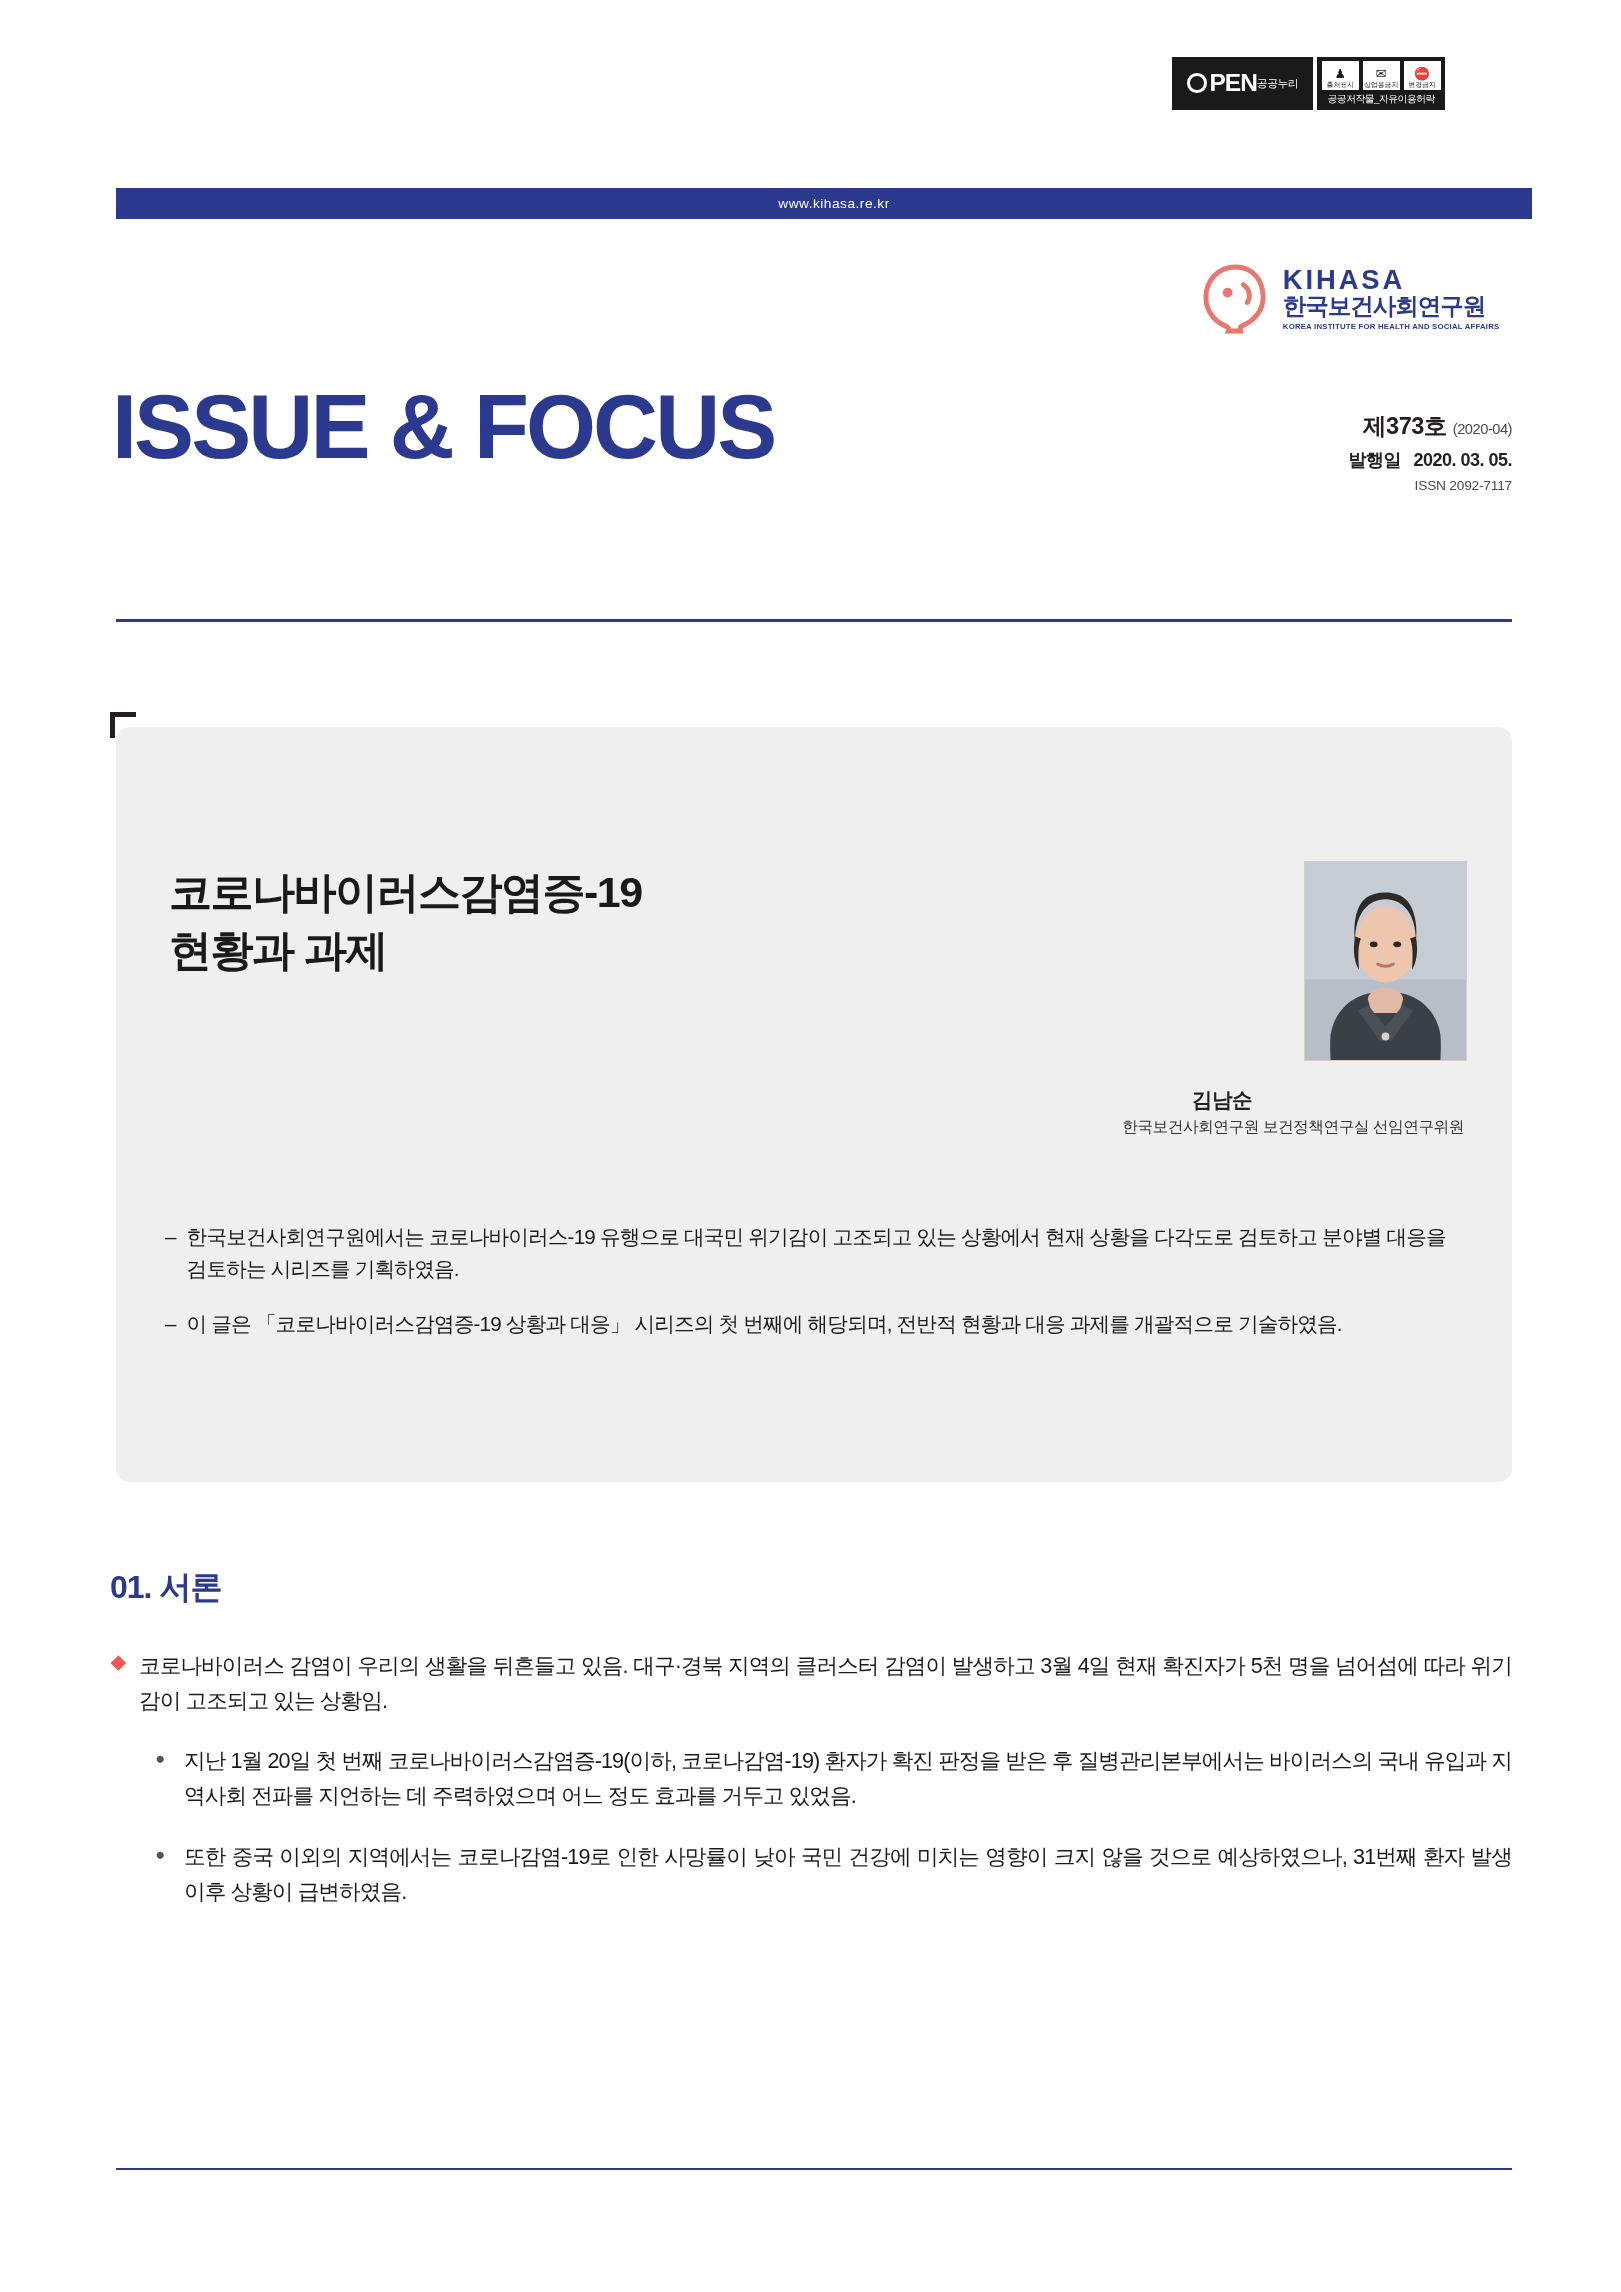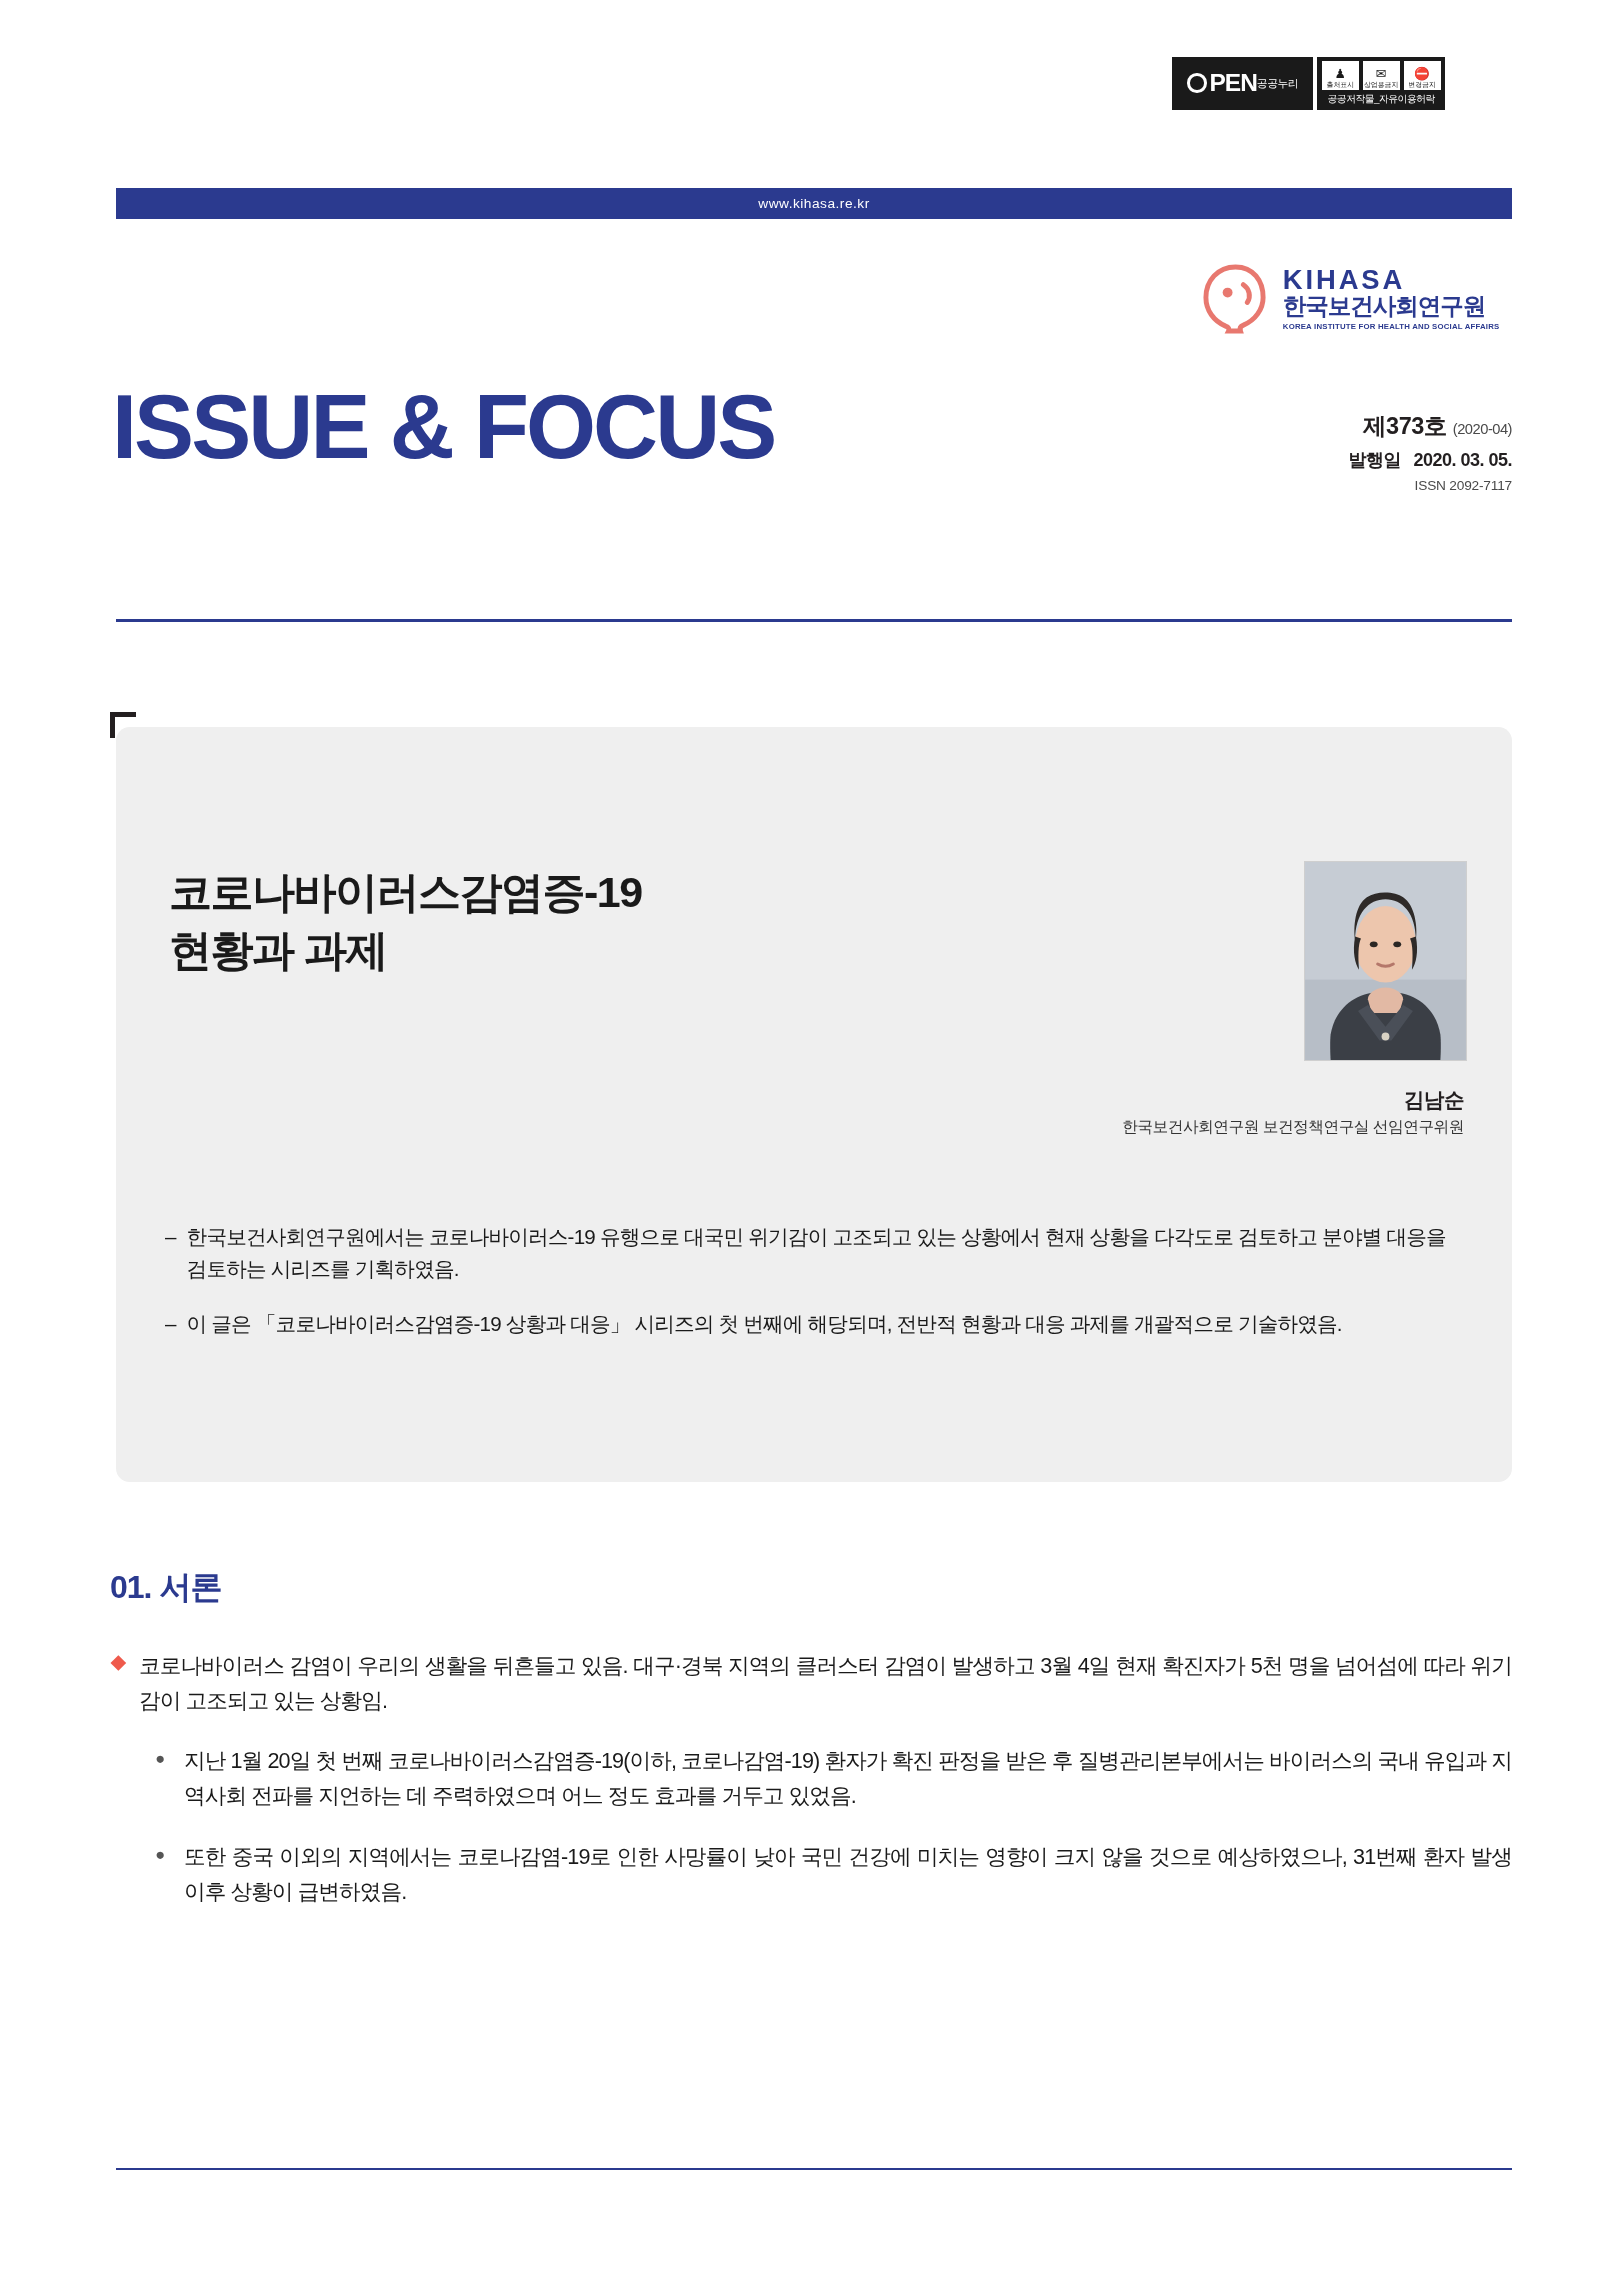--- a/index.html
+++ b/index.html
@@ -107,20 +107,21 @@
     left: 116px;
     width: 1396px;
     height: 31px;
     background: #2b3a8f;
     color: #ffffff;
     font-size: 13.7px;
     display: flex;
     align-items: center;
     justify-content: center;
     letter-spacing: 0.5px;
+    padding-left: 20px;
   }
 
   
   .masthead-title1 {
     position: absolute;
     top: 257px;
     left: 116px;
     font-size: 71px;
     font-weight: bold;
     color: #ef5a4c;
@@ -299,21 +300,21 @@
     border: 1px solid #cfcfcf;
     background: linear-gradient(#cfd5dc, #aab2bb);
     overflow: hidden;
   }
   .author-photo svg { display: block; }
   .author-name {
     position: absolute;
     top: 1086px;
     left: 980px;
     width: 484px;
-    text-align: right;
+    text-align: center;
     font-size: 20.6px;
     font-weight: bold;
     letter-spacing: -0.5px;
   }
   .author-affil {
     position: absolute;
     top: 1117px;
     left: 882px;
     width: 582px;
     text-align: right;

